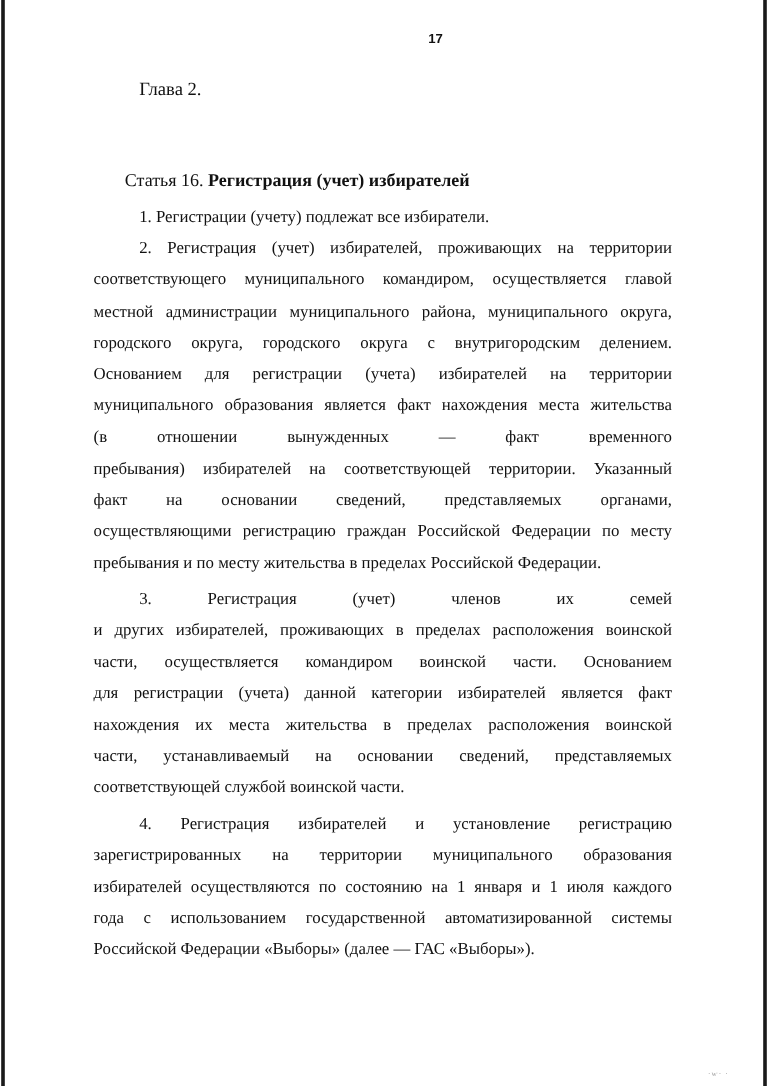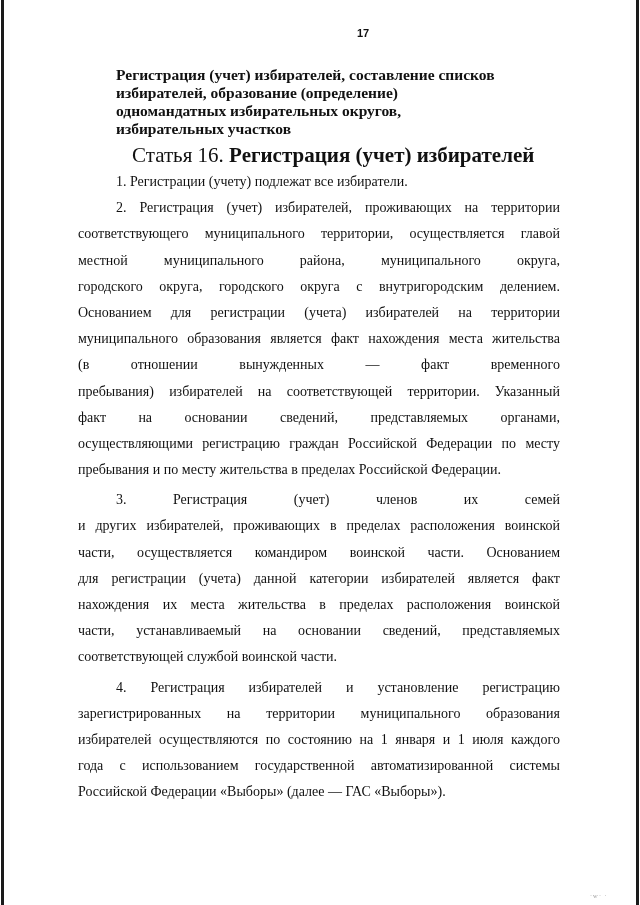--- a/index.html
+++ b/index.html
@@ -59,22 +59,22 @@
       font-weight: bold;
       flex: 1;
     }
     .chapter-title span {
       display: block;
       white-space: nowrap;
     }
     .article {
       position: absolute;
       top: 143px;
-      left: 132px;
-      font-size: 21px;
+      left: 104px;
+      font-size: 15px;
       white-space: nowrap;
     }
     .article-title {
       font-weight: bold;
     }
     .body-text {
       position: absolute;
       top: 169px;
       left: 78px;
       width: 482px;
@@ -116,26 +116,21 @@
   </style>
 </head>
 <body>
 
 <div class="edge-left"></div>
 <div class="edge-right"></div>
 
 <div class="page-number">17</div>
 
 <div class="chapter">
-  <div class="chapter-title">
-    <span>Регистрация (учет) избирателей, составление списков</span>
-    <span>избирателей, образование (определение)</span>
-    <span>одномандатных избирательных округов,</span>
-    <span>избирательных участков</span>
-  </div>
+  <div class="chapter-label">Глава 2.</div>
 </div>
 
 <div class="article">
   <span>Статья 16.</span>
   <span class="article-title">Регистрация (учет) избирателей</span>
 </div>
 
 <div class="body-text">
 
   <div class="para">
@@ -148,26 +143,27 @@
         <span>Регистрация</span>
         <span>(учет)</span>
         <span>избирателей,</span>
         <span>проживающих</span>
         <span>на</span>
         <span>территории</span>
       </span>
     <span class="line justify">
         <span>соответствующего</span>
         <span>муниципального</span>
-        <span>территории,</span>
+        <span>командиром,</span>
         <span>осуществляется</span>
         <span>главой</span>
       </span>
     <span class="line justify">
         <span>местной</span>
+        <span>администрации</span>
         <span>муниципального</span>
         <span>района,</span>
         <span>муниципального</span>
         <span>округа,</span>
       </span>
     <span class="line justify">
         <span>городского</span>
         <span>округа,</span>
         <span>городского</span>
         <span>округа</span>

